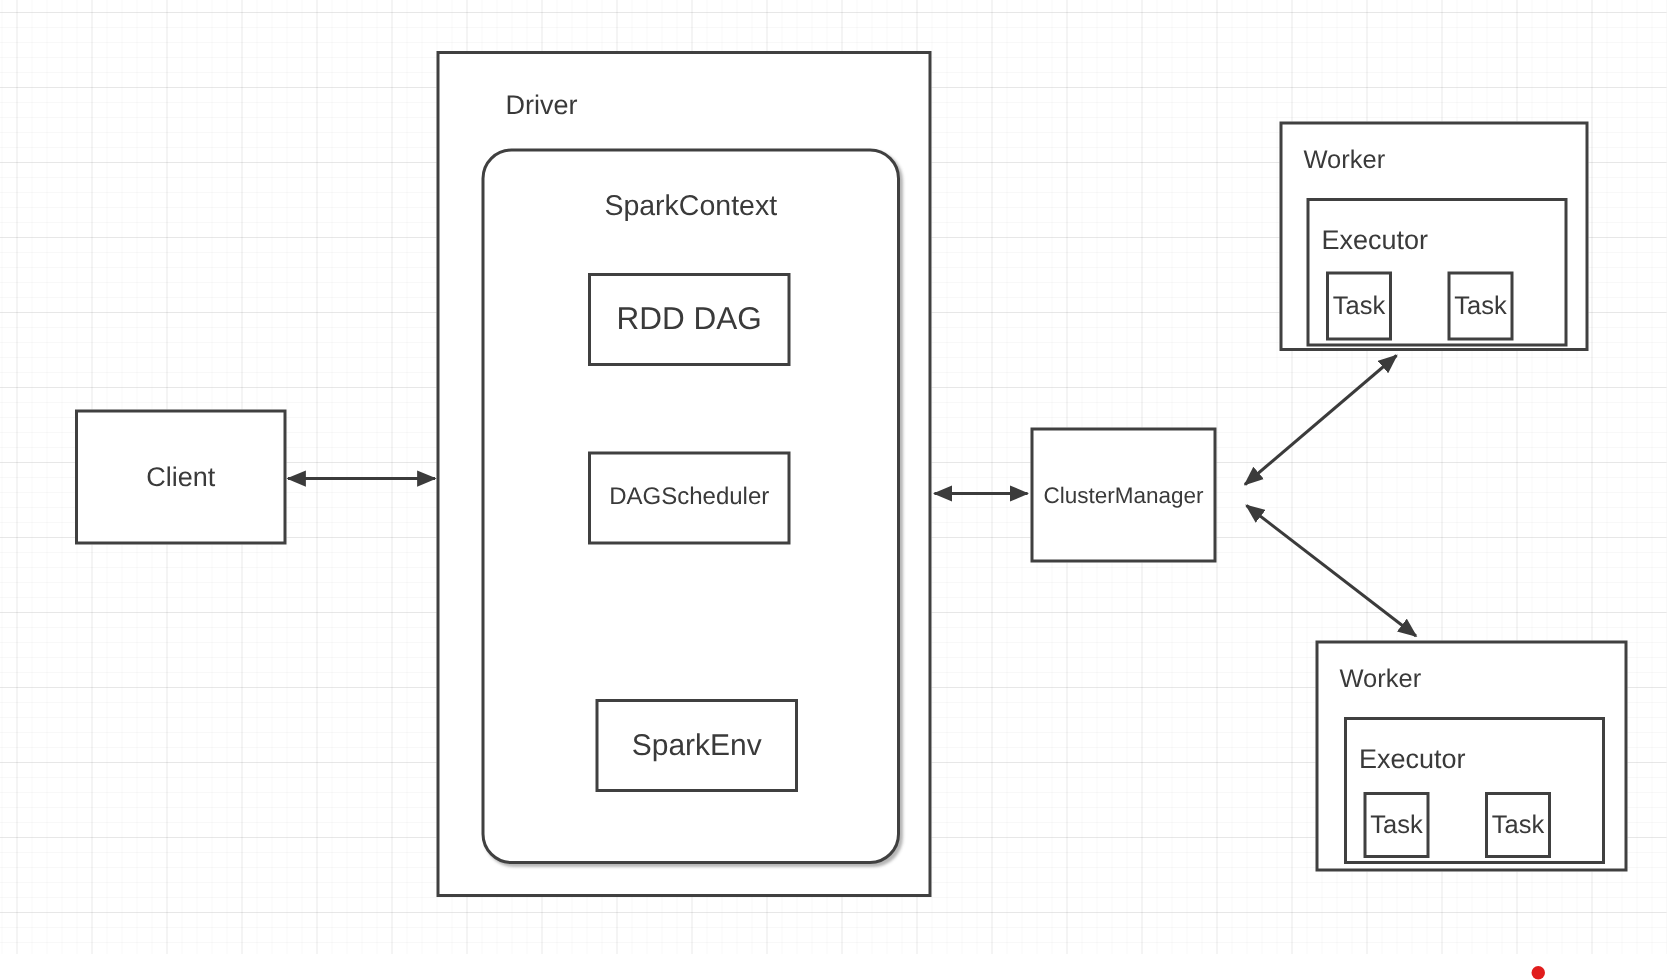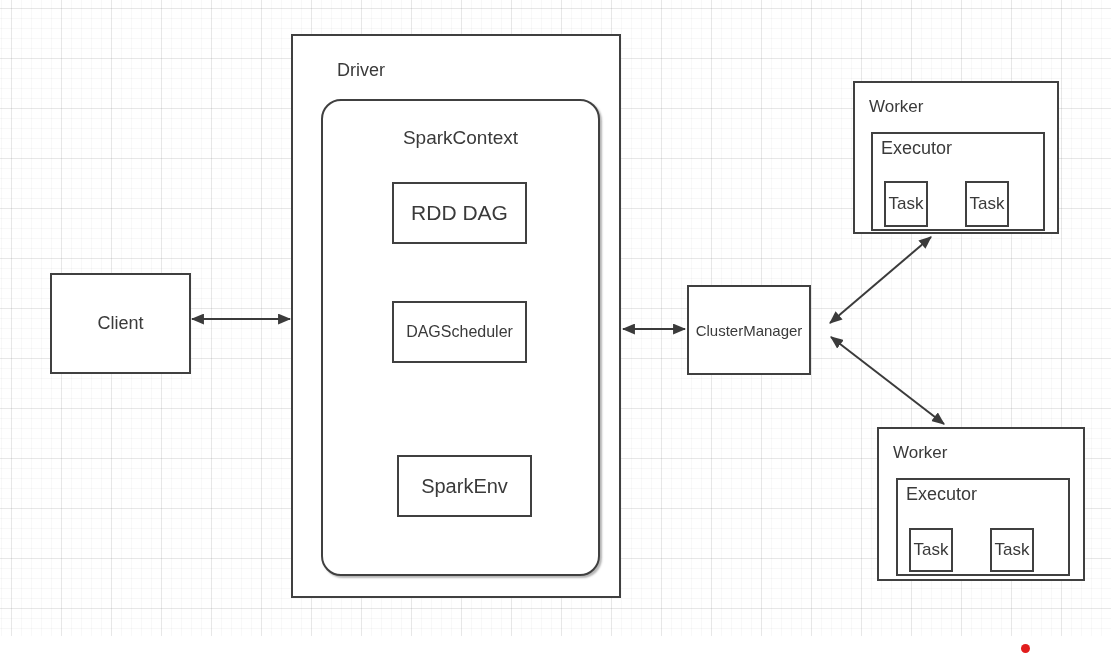--- a/index.html
+++ b/index.html
@@ -21,45 +21,45 @@
   }
   .node{
     position:absolute;background:#ffffff;border:2px solid #404040;
     box-sizing:border-box;
   }
   .center{display:flex;align-items:center;justify-content:center;text-align:center;}
   .lbl{color:#3a3a3a;white-space:nowrap;}
   .tl{position:absolute;}
 
   
-  .client{left:50px;top:273px;width:141px;height:101px;font-size:18px;}
+  .client{left:50px;top:273px;width:141px;height:90px;font-size:18px;}
   
   .driver{left:291px;top:34px;width:330px;height:564px;}
   .driver-label{left:44px;top:24px;font-size:18px;}
   
   .sparkcontext{
     left:28px;top:63px;width:279px;height:477px;border-radius:20px;
     box-shadow:2px 2px 2px rgba(90,90,90,0.45);
   }
   .sc-label{width:100%;text-align:center;top:26px;font-size:19px;}
   .comp{position:absolute;left:69px;width:135px;height:62px;}
   .comp-rdd{top:81px;font-size:21px;}
   .comp-dag{top:175px;font-size:16px;margin-top:25px;}
   .comp-task{left:74px;top:278px;height:63px;font-size:15px;}
-  .comp-env{left:74px;top:354px;font-size:20px;}
+  .comp-env{left:74px;top:365px;font-size:20px;}
   
   .clustermanager{left:687px;top:285px;width:124px;height:90px;font-size:15px;}
   
   .worker{position:absolute;}
   .worker-a{left:853px;top:81px;width:206px;height:153px;}
   .worker-b{left:877px;top:427px;width:208px;height:154px;}
   .worker-label{left:14px;top:14px;font-size:17px;}
   .executor{left:16px;top:49px;width:174px;height:99px;}
   .executor-b{left:17px;width:174px;height:98px;}
-  .executor-label{left:8px;top:4px;font-size:18px;}
+  .executor-label{left:8px;top:16px;font-size:18px;}
   .task{width:44px;height:46px;font-size:17px;top:47px;}
   .task-1{left:11px;}
   .task-2{left:92px;}
   .task-b{height:44px;top:48px;}
 
   .edges{position:absolute;left:0;top:0;width:1111px;height:653px;pointer-events:none;}
   .reddot{position:absolute;left:1021px;top:644px;width:9px;height:9px;border-radius:50%;background:#e11d1d;}
 </style>
 </head>
 <body>

